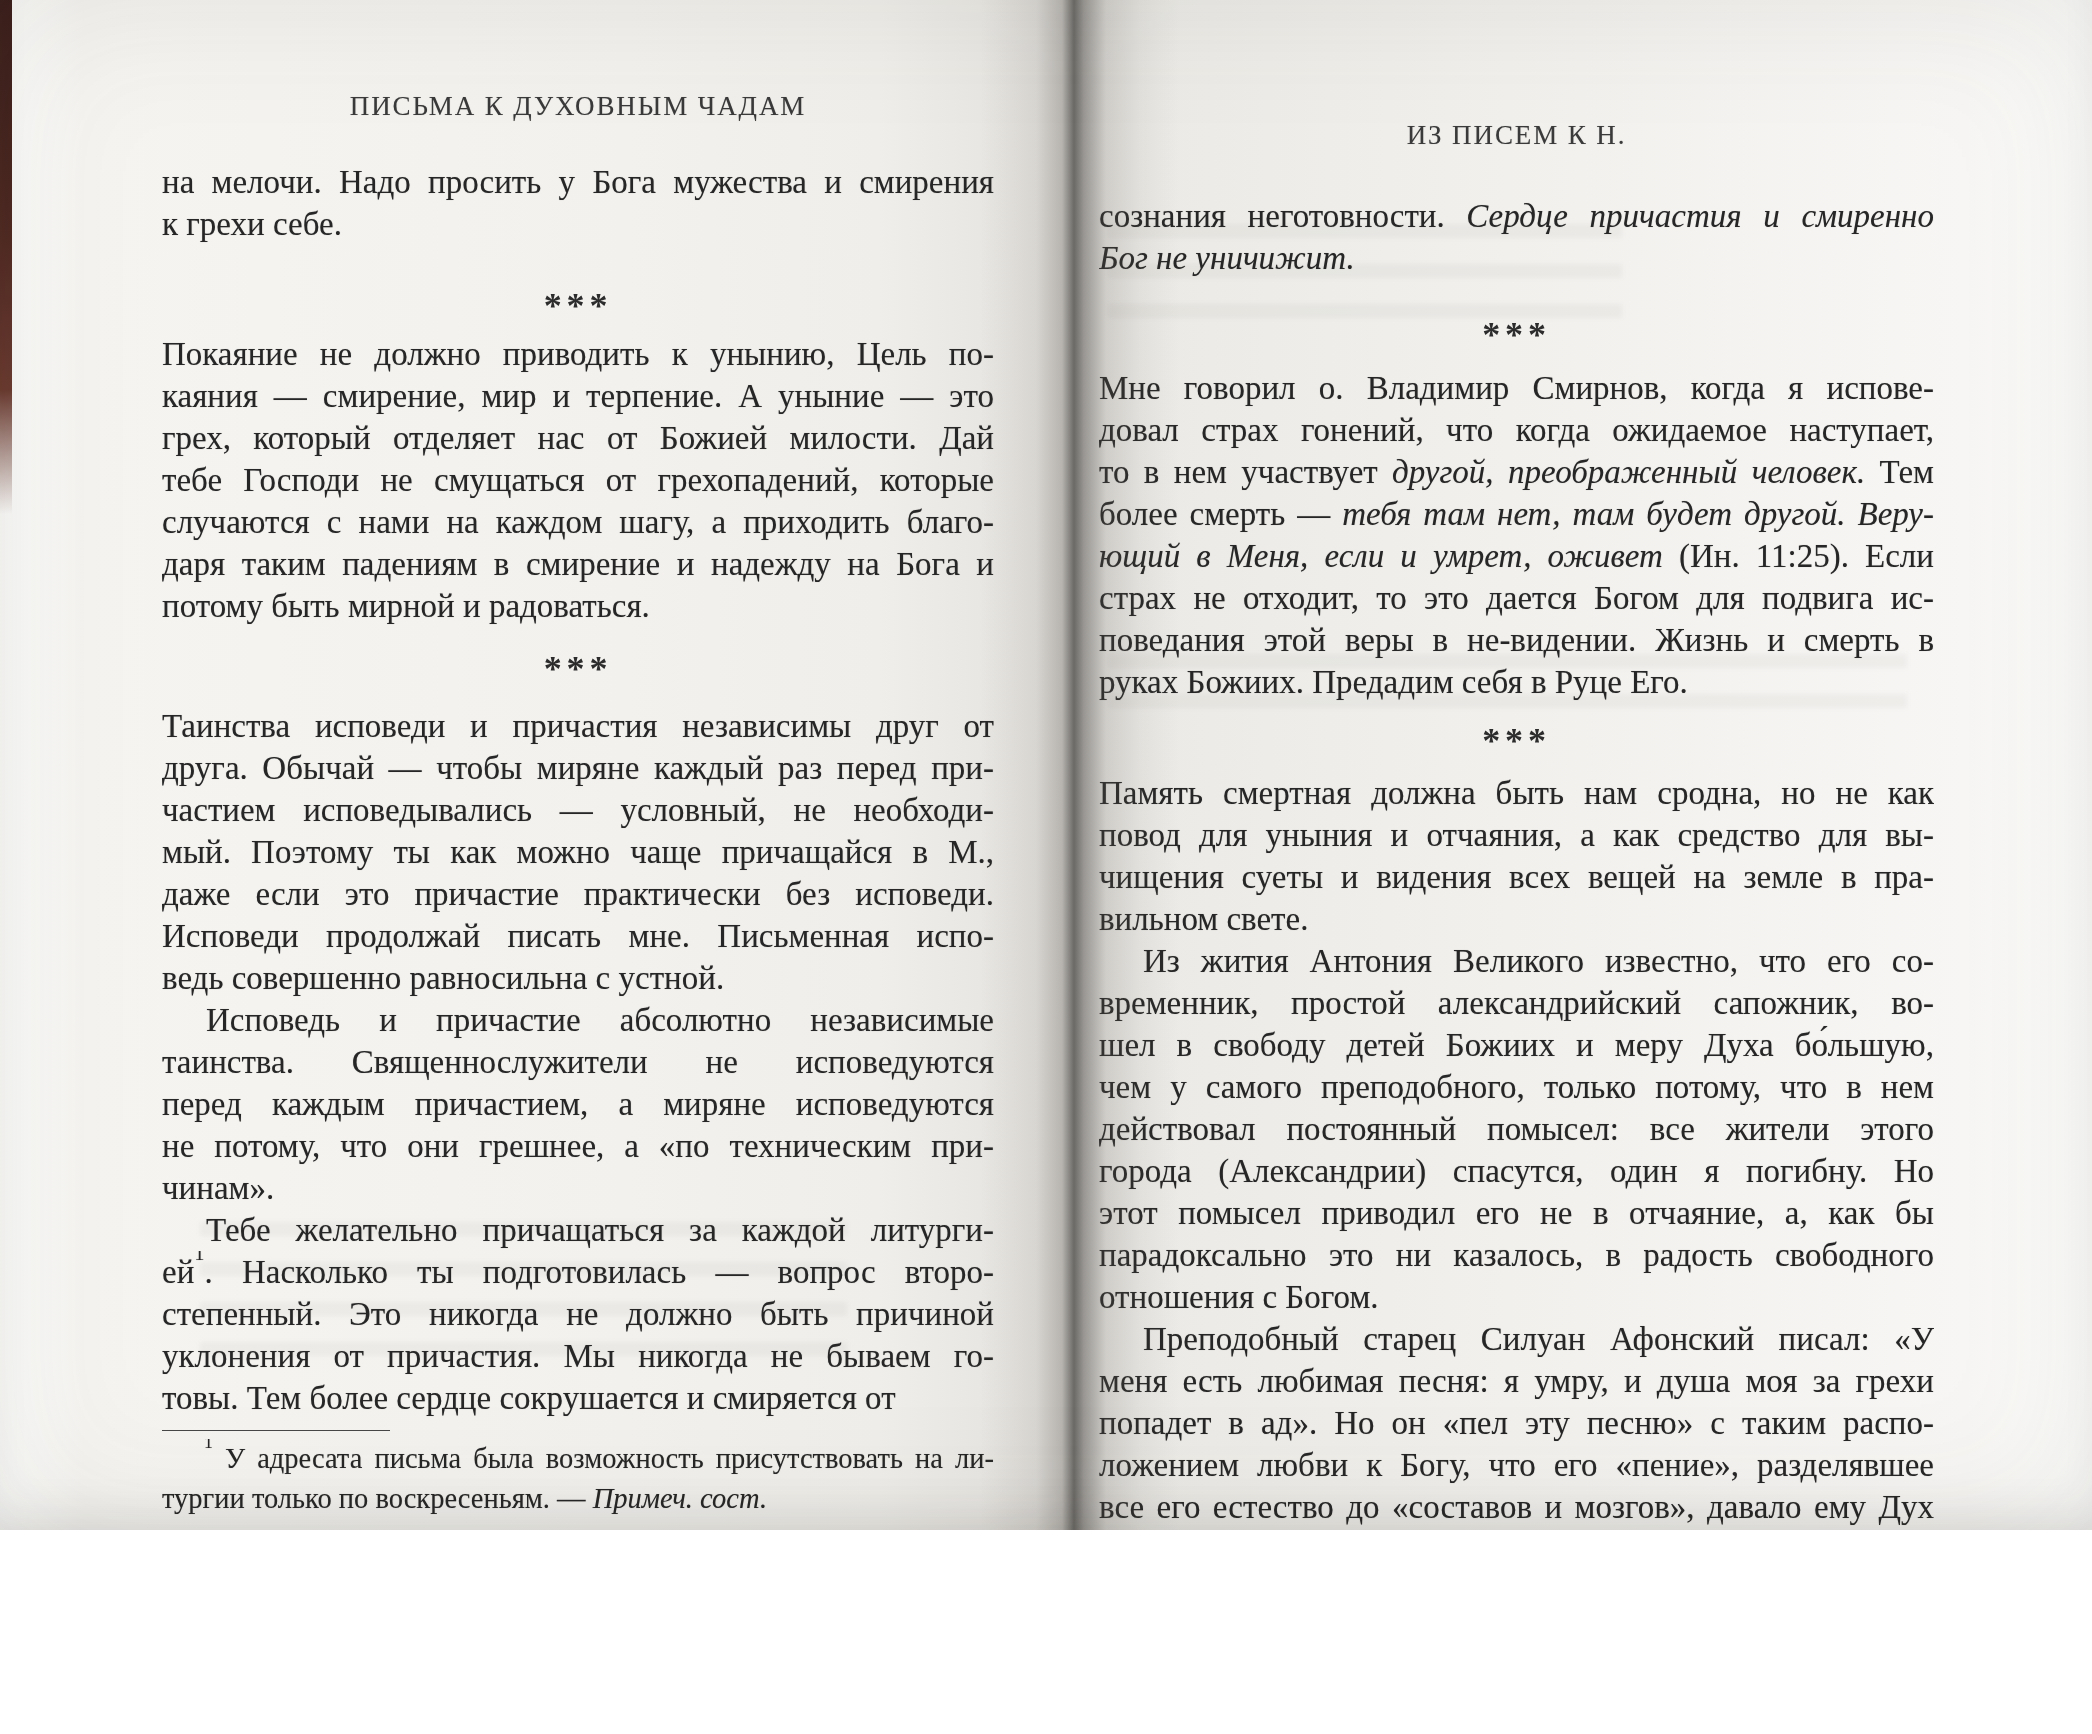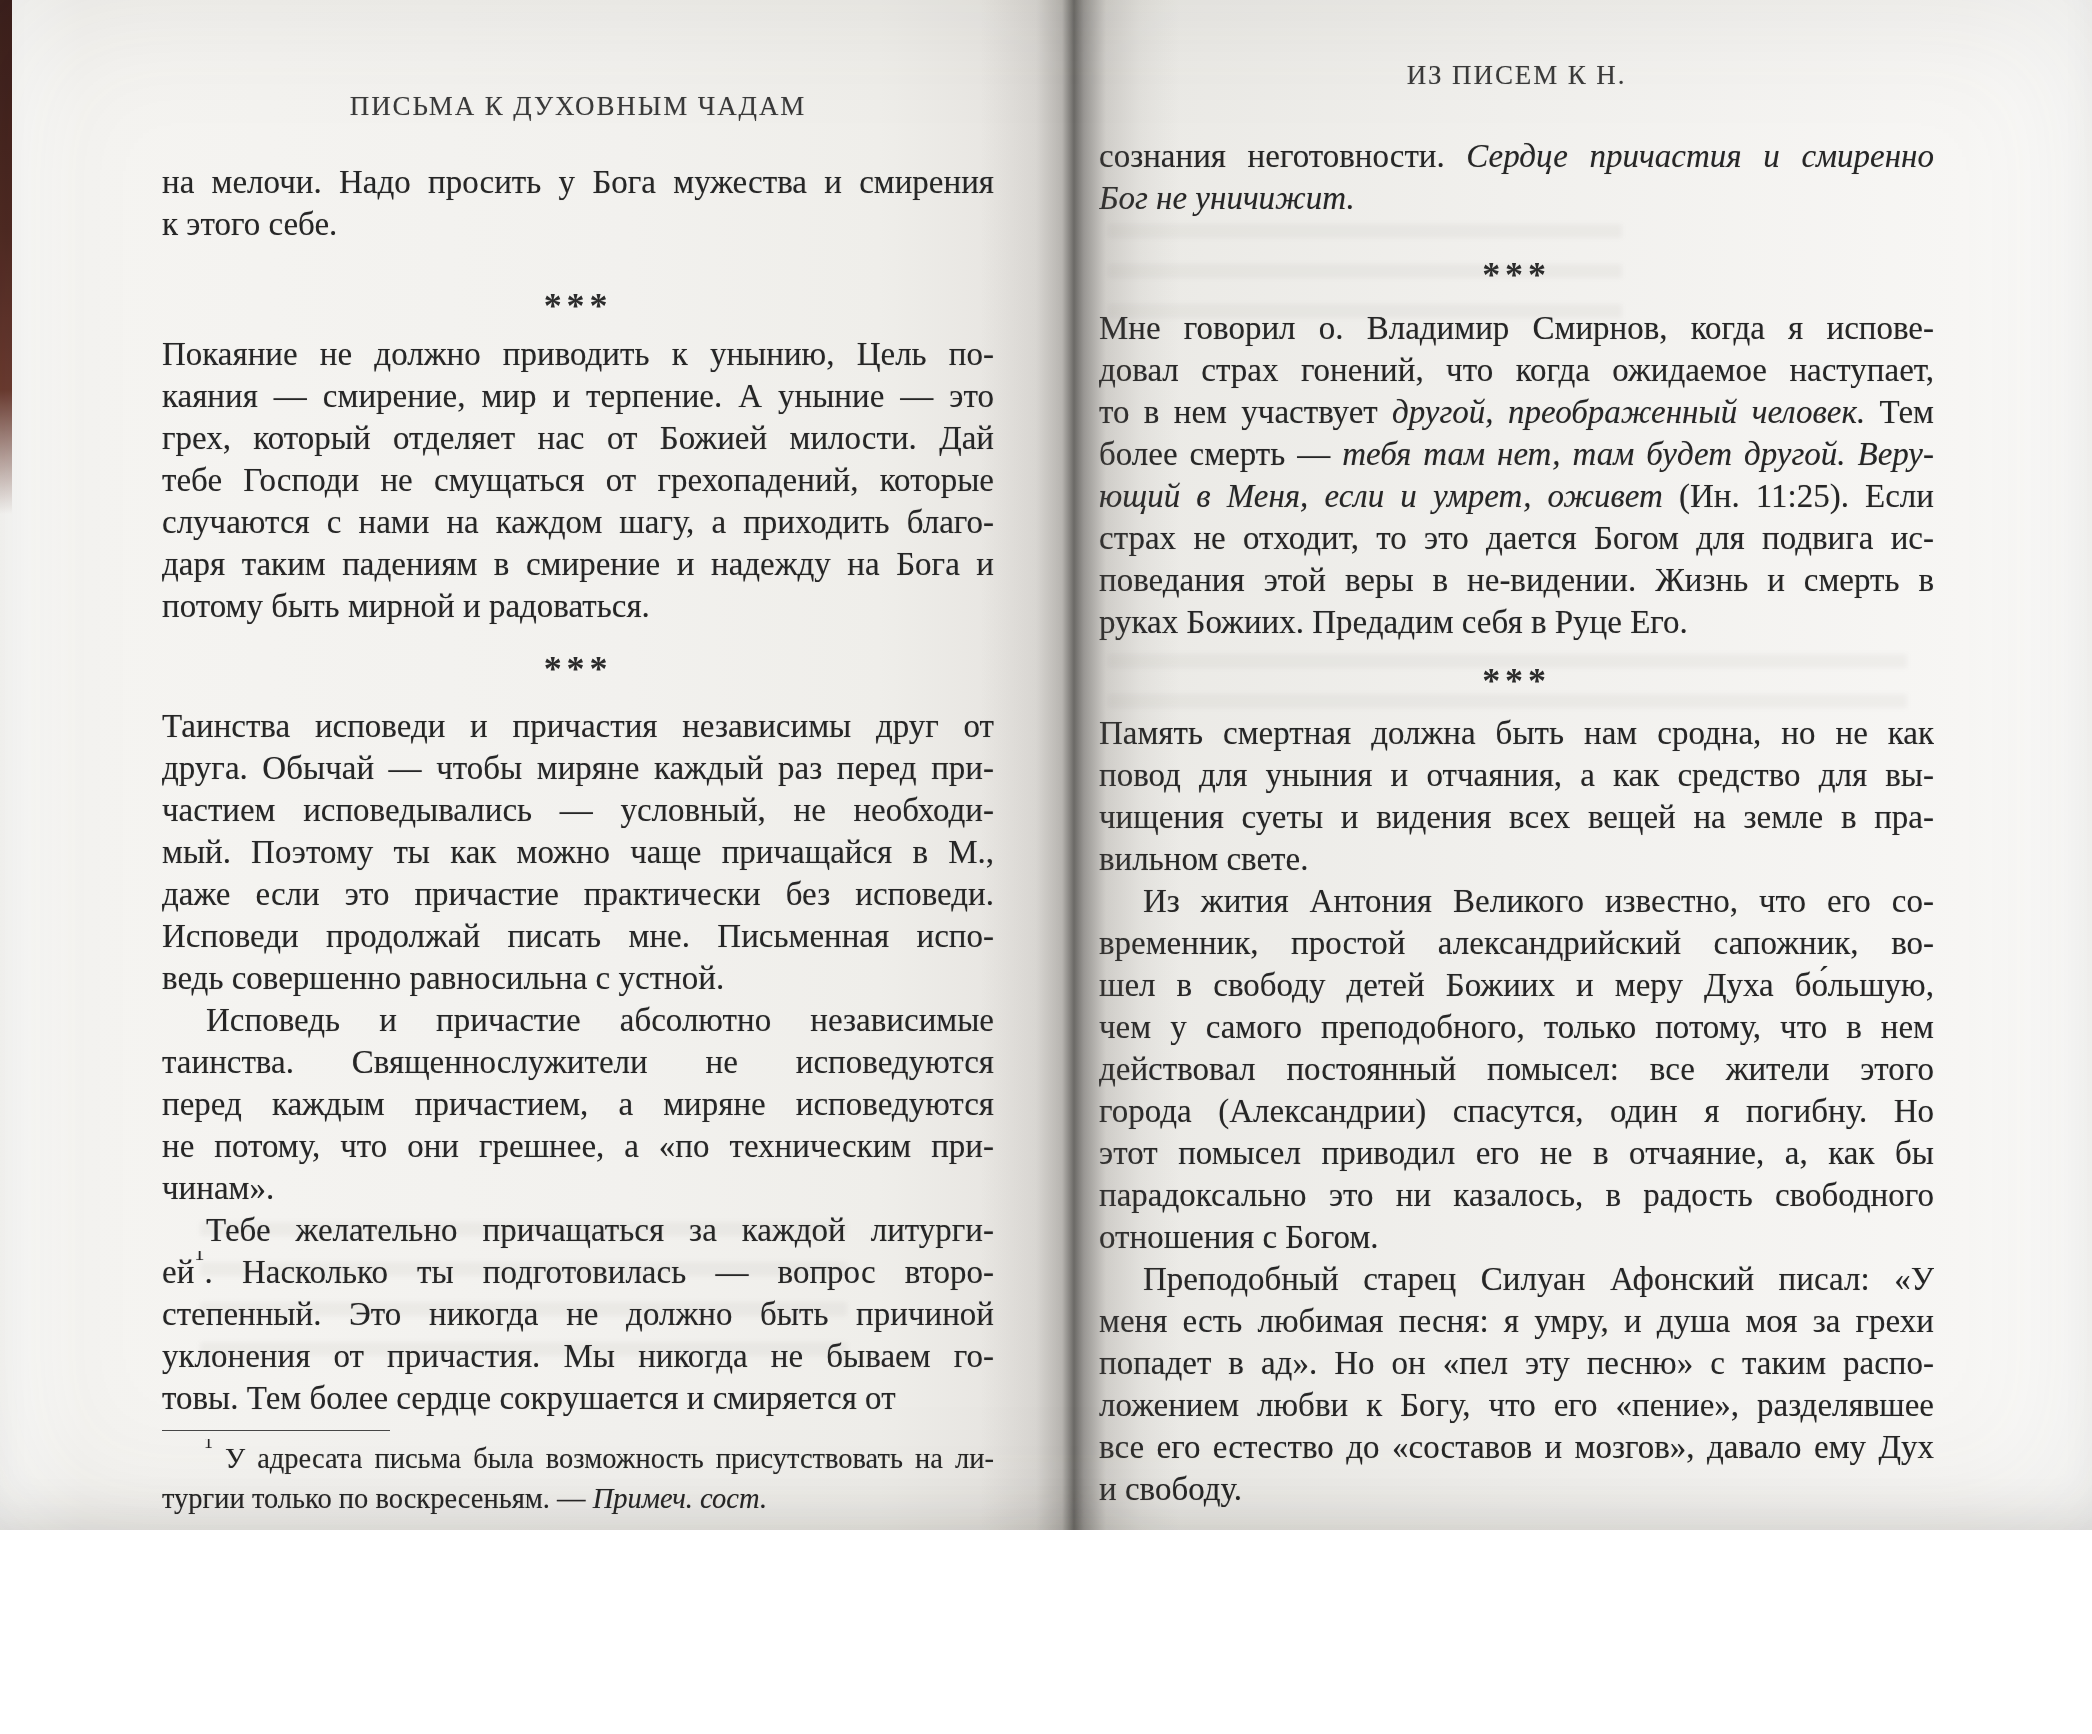--- a/index.html
+++ b/index.html
@@ -49,21 +49,21 @@
   .page-col{position:absolute;top:0;display:flow-root;}
   .col-left{left:162px;width:832px;}
   .col-right{left:1099px;width:835px;}
 
   .running-header{
     height:32px;line-height:32px;text-align:center;
     font-size:27px;letter-spacing:1.9px;color:#3a3a3a;
     text-shadow:0 0 1px rgba(58,58,58,0.3);
   }
   .col-left .running-header{margin-top:90px;}
-  .col-right .running-header{margin-top:59px;}
+  .col-right .running-header{margin-top:119px;}
 
   .line{
     font-size:33px;line-height:42px;height:42px;
     text-align:justify;text-align-last:justify;
     overflow:hidden;
     text-shadow:0 0 1px rgba(36,36,36,0.32);
   }
   .line.last{text-align-last:auto;}
   .line.indent{text-indent:44px;}
 
@@ -113,21 +113,21 @@
 
   <div class="ghost g1"></div>
   <div class="ghost g2"></div>
   <div class="ghost g3"></div>
 
   <div class="page-col col-left">
     <div class="running-header">ПИСЬМА К ДУХОВНЫМ ЧАДАМ</div>
     <div>
         <div class="blk blk0 para">
           <div class="line">на мелочи. Надо просить у Бога мужества и смирения</div>
-          <div class="line last">к этого себе.</div>
+          <div class="line last">к грехи себе.</div>
         </div>
         <div class="blk blk1 sep">***</div>
         <div class="blk blk2 para">
           <div class="line">Покаяние не должно приводить к унынию, Цель по-</div>
           <div class="line">каяния — смирение, мир и терпение. А уныние — это</div>
           <div class="line">грех, который отделяет нас от Божией милости. Дай</div>
           <div class="line">тебе Господи не смущаться от грехопадений, которые</div>
           <div class="line">случаются с нами на каждом шагу, а приходить благо-</div>
           <div class="line">даря таким падениям в смирение и надежду на Бога и</div>
           <div class="line last">потому быть мирной и радоваться.</div>

